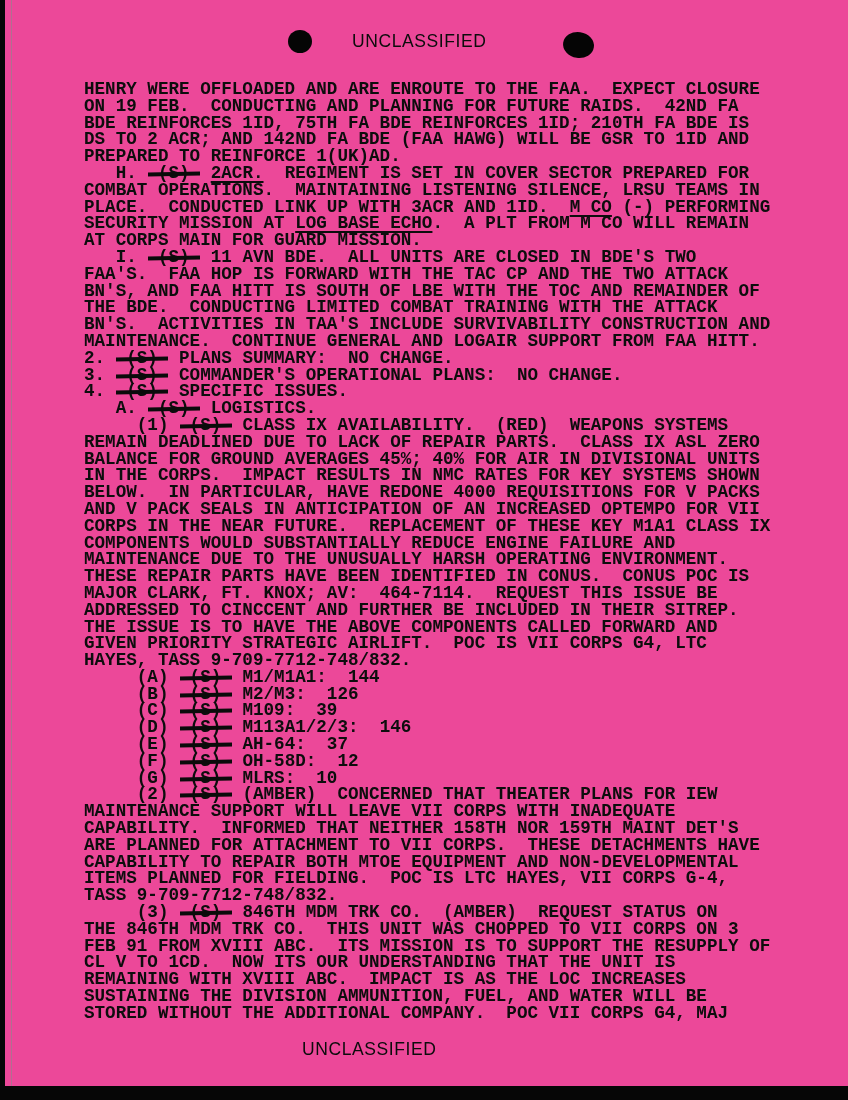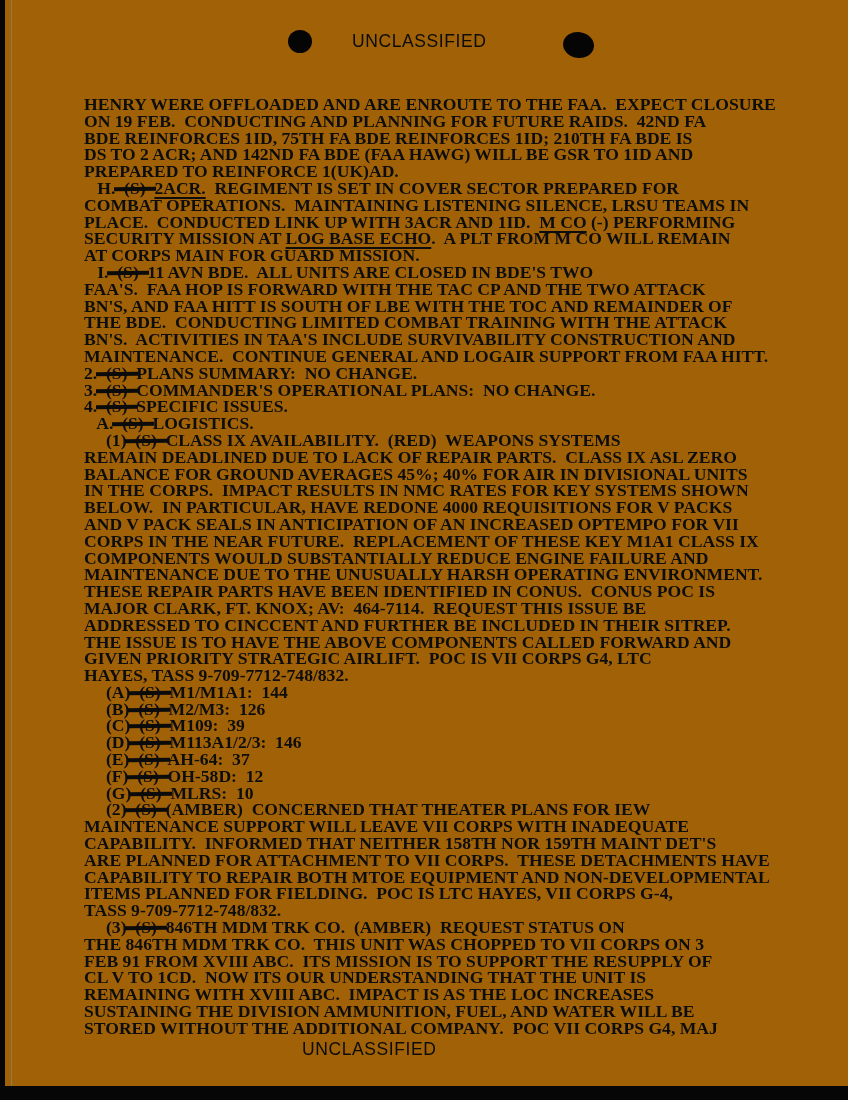--- a/index.html
+++ b/index.html
@@ -1,19 +1,19 @@
 <!DOCTYPE html>
 <html><head>
 <meta charset="utf-8">
 <style>
   html,body { margin:0; padding:0; background:#e8e8e8; }
   .page {
     position: relative;
     width: 848px; height: 1100px;
-    background: #a16207;
+    background: #ec4899;
     overflow: hidden;
     font-family: "DejaVu Sans Mono", monospace;
   }
   
   .edge-left   { position:absolute; left:0; top:0; width:5px; height:1100px; background:#060606; }
   .edge-line   { position:absolute; left:11px; top:0; width:1px; height:1100px; background:#8a8a8a; opacity:.6; }
   .edge-bottom { position:absolute; left:0; top:1086px; width:848px; height:14px; background:#060606; }
   .punch { position:absolute; background:#050505; border-radius:50%; }
   .punch-left  { left:288px; top:30px; width:24px; height:23px; }
   .punch-right { left:563px; top:32px; width:31px; height:26px; transform:rotate(8deg); }
@@ -21,22 +21,22 @@
   .cls {
     position:absolute;
     font-family:"Liberation Sans", sans-serif;
     font-size:17.5px; font-weight:500;
     color:#0c0c0c; letter-spacing:0.6px; white-space:nowrap;
   }
   .cls-top    { left:352px; top:31px; }
   .cls-bottom { left:302px; top:1039px; }
   
   .doc-body {
-    position:absolute; left:84px; top:96px; width:760px;
-    font-family:Liberation Serif, serif;
+    position:absolute; left:84px; top:81px; width:760px;
+    font-family:Liberation Mono, monospace;
     font-size:17.6px; font-weight:700; color:#0d0d0d;
     line-height:16.8px; white-space:pre;
     text-rendering:optimizeSpeed;
   }
   .line { height:16.8px; }
   .seg-plain { }
   .seg-struck { position:relative; display:inline-block; }
   .seg-struck::after {
     content:""; position:absolute; left:-10px; right:-10px; top:7px; height:3.6px;
     background:#0b0b0b; transform:rotate(-1deg);

